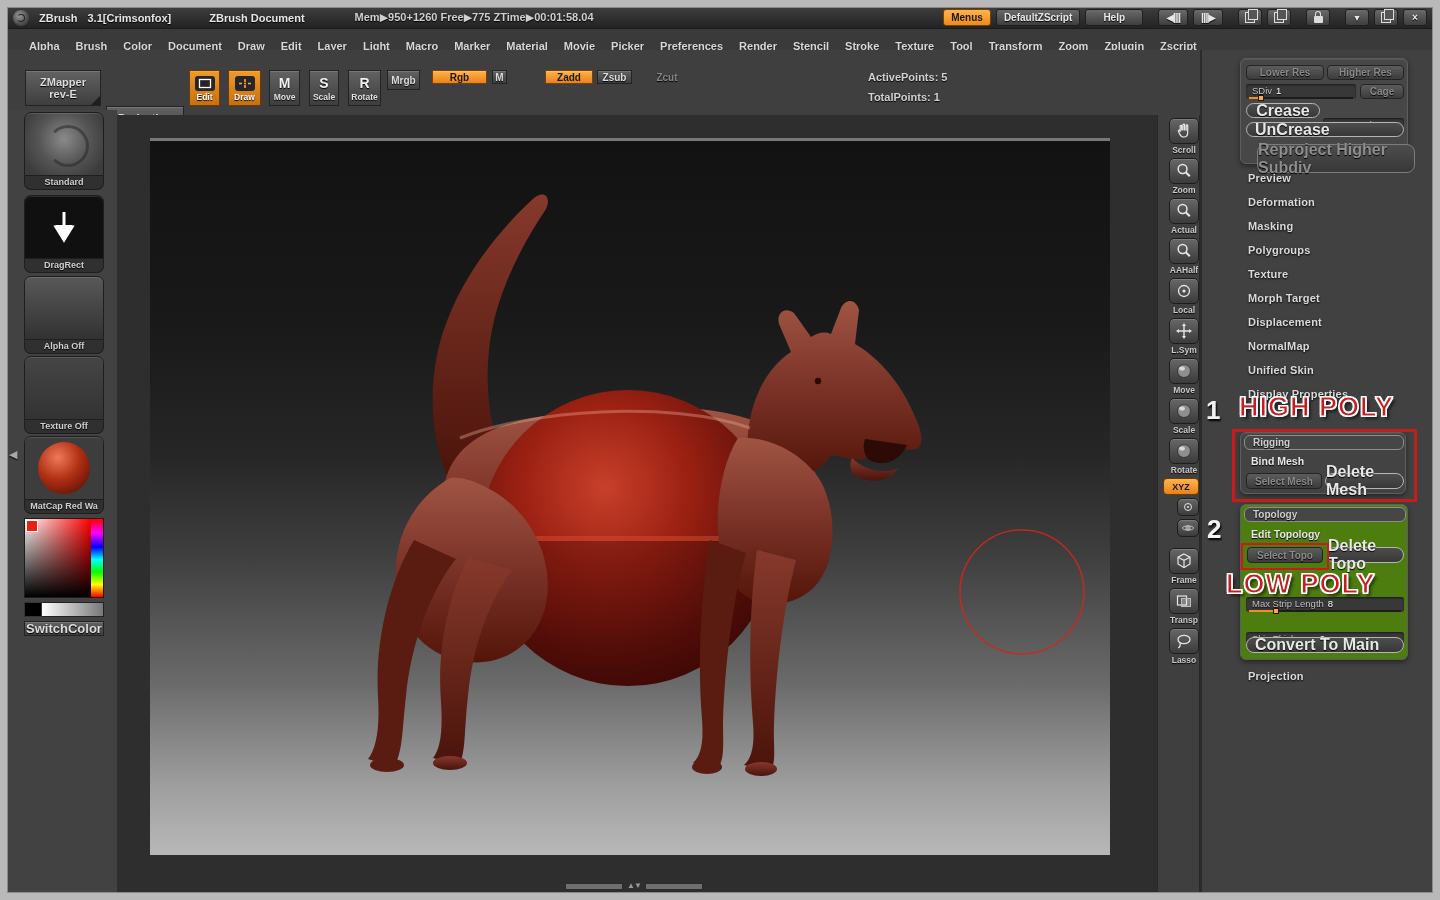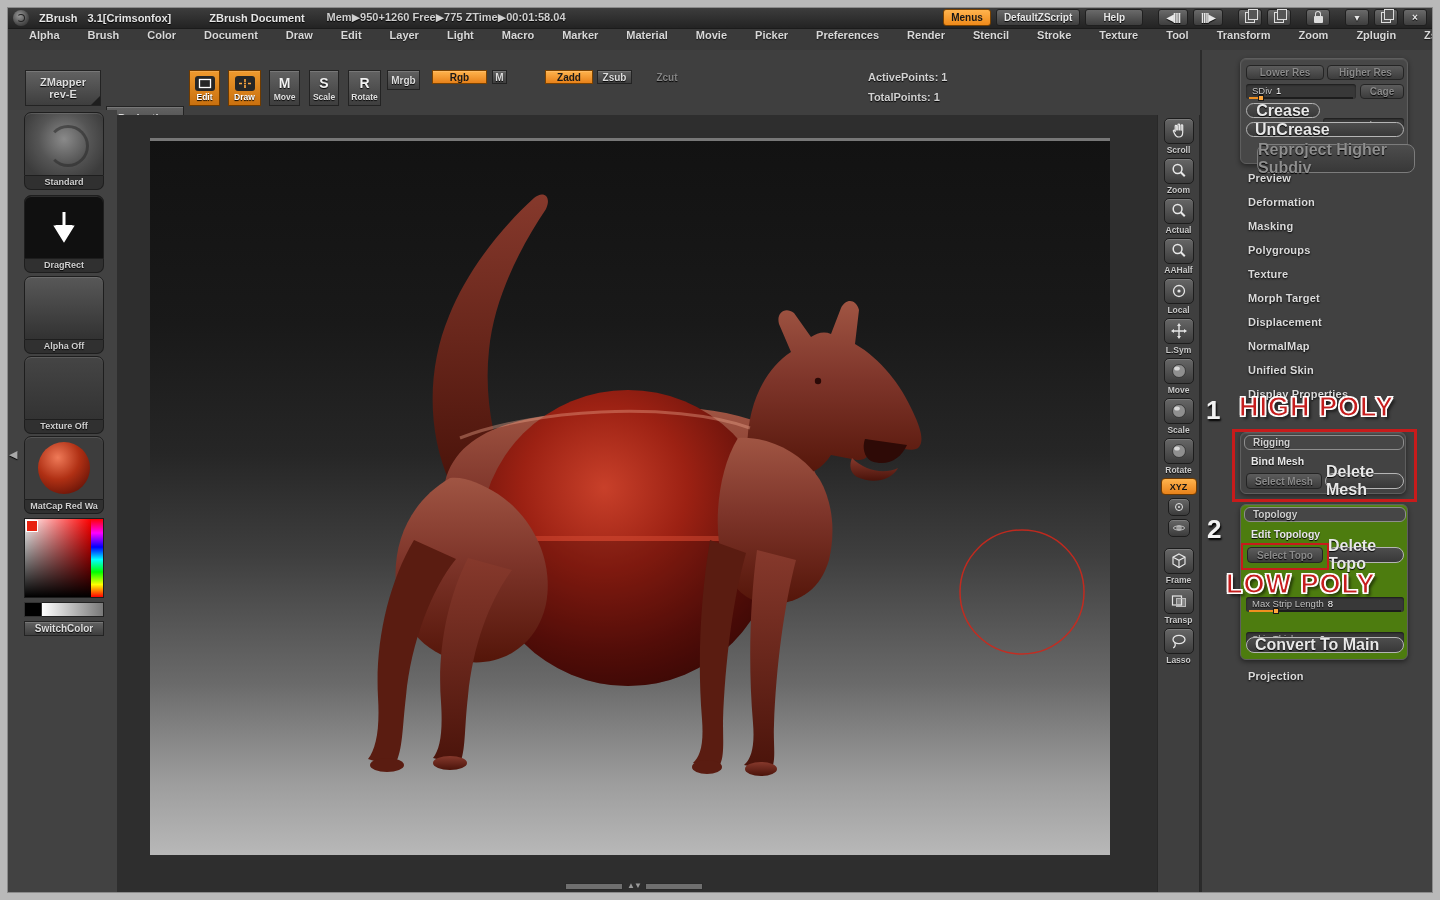--- a/index.html
+++ b/index.html
@@ -27,21 +27,21 @@
     color:#e8e8e8; font-size:10px; font-weight:bold; text-shadow:0 1px 1px #000; }
   .tb-btn.orange { background:linear-gradient(#ffb44e,#ef8a1a); color:#181818; text-shadow:none; border-color:#7a4200; }
   .tb-sq { width:18px; padding:0 2px; }
   .ico-copy { position:relative; width:8px; height:9px; border:1px solid #ddd; background:#555; }
   .ico-copy::after { content:''; position:absolute; left:2px; top:-4px; width:8px; height:9px; border:1px solid #ddd; background:#555; }
   .ico-lock { position:relative; width:9px; height:7px; background:#ddd; border-radius:1px; margin-top:4px; }
   .ico-lock::before { content:''; position:absolute; left:1.5px; top:-5px; width:6px; height:6px; border:1.5px solid #ddd; border-bottom:none; border-radius:4px 4px 0 0; box-sizing:border-box; }
 
   
   .menubar { left:7px; top:29px; width:1426px; height:35px; background:#3a3a3a;
-    display:flex; gap:28px; padding-left:22px; box-sizing:border-box;
+    display:flex; align-items:center; gap:16px; padding-left:22px; box-sizing:border-box;
     border-bottom:1px solid #2c2c2c; }
   .menu-item { color:#d8d8d8; font-size:11px; font-weight:bold; text-shadow:0 1px 1px rgba(0,0,0,.65); white-space:nowrap; }
 
   
   .toolbar { left:7px; top:50px; width:1193px; height:65px; background:#3f3f3f; border-bottom:1px solid #2a2a2a; }
   .btn { background:linear-gradient(#626262,#3e3e3e); border:1px solid #232323; border-radius:0;
     color:#ddd; font-size:10px; font-weight:bold; display:flex; align-items:center; justify-content:center;
     text-shadow:0 1px 1px #000; box-shadow:inset 0 1px 0 rgba(255,255,255,.14); box-sizing:border-box; }
   .btn.orange { background:linear-gradient(#ffb44e,#e8821a); color:#191919; text-shadow:none; border-color:#7a4200; }
   .btn.ghost { background:none; border:none; box-shadow:none; color:#848484; }
@@ -81,37 +81,37 @@
     background:radial-gradient(circle at 38% 30%, #ef7a58, #b03014 45%, #5e1006 88%); }
   .colorpicker { position:absolute; left:17px; top:408px; width:80px; height:80px; border:1px solid #1c1c1c; box-sizing:border-box; }
   .cp-main { position:absolute; left:0; top:0; right:12px; bottom:0;
     background:linear-gradient(to bottom, rgba(0,0,0,0), #000), linear-gradient(to right, #fff, #f00); }
   .cp-hue { position:absolute; right:0; top:0; width:12px; bottom:0;
     background:linear-gradient(#f00,#f0f 18%,#00f 36%,#0ff 52%,#0f0 68%,#ff0 84%,#f00); }
   .cp-swatch { position:absolute; left:1px; top:1px; width:12px; height:12px; background:#e82210; border:1px solid #fff; box-sizing:border-box; }
   .grayrow { position:absolute; left:17px; top:492px; width:80px; height:15px; display:flex; }
   .grayrow .blacksq { width:18px; height:15px; background:#000; border:1px solid #333; box-sizing:border-box; }
   .grayrow .grad { flex:1; background:linear-gradient(to right,#fff,#787878); border:1px solid #222; border-left:none; box-sizing:border-box; }
-  .switchcolor { position:absolute; left:17px; top:511px; width:80px; height:15px; font-size:10px; }
+  .switchcolor { position:absolute; left:17px; top:511px; width:80px; height:15px; font-size:13px; }
 
   
   .canvas-surround { left:117px; top:115px; width:1040px; height:778px; background:#2e2e2e; }
   .canvas { position:absolute; left:33px; top:23px; width:960px; height:717px;
     background:linear-gradient(180deg,#121212 0%,#191919 26%,#262626 44%,#3e3e3e 58%,#6a6a6a 76%,#9d9d9d 90%,#b8b8b8 100%); }
   .canvas::before { content:''; position:absolute; top:0; left:0; right:0; height:3px; background:#777; }
   .canvas svg { position:absolute; inset:0; width:100%; height:100%; }
   .hscroll { position:absolute; left:448px; top:767px; display:flex; align-items:center; gap:4px; }
   .hs-bar { width:56px; height:5px; background:#6f6f6f; border:1px solid #2a2a2a; }
   .hs-arrows { color:#999; font-size:8px; line-height:8px; letter-spacing:-1px; }
   .edge-arrow { left:9px; top:448px; color:#a8a8a8; font-size:11px; text-shadow:0 1px 1px #000; }
 
   
   .strip { left:1157px; top:115px; width:43px; height:778px; background:#3f3f3f;
     border-left:1px solid #282828; border-right:1px solid #282828; box-sizing:border-box;
-    display:flex; flex-direction:column; align-items:center; padding-top:3px; }
+    display:flex; flex-direction:column; align-items:flex-end; padding-top:3px; }
   .strip-item { display:flex; flex-direction:column; align-items:center; margin-bottom:3px; }
   .strip-item:nth-child(13) { margin-top:8px; }
   .strip-icon { width:30px; height:26px; background:linear-gradient(#676767,#3b3b3b); border:1px solid #1d1d1d;
     border-radius:5px; display:flex; align-items:center; justify-content:center; box-sizing:border-box;
     box-shadow:inset 0 1px 0 rgba(255,255,255,.15); }
   .strip-icon svg { width:20px; height:20px; }
   .strip-icon.mini { width:22px; height:18px; }
   .strip-icon.mini svg { width:14px; height:14px; }
   .strip-xyz { width:34px; height:15px; background:linear-gradient(#ffb44e,#e8821a); border:1px solid #6e3a00;
     border-radius:4px; color:#151515; font-size:9px; font-weight:bold; display:flex; align-items:center; justify-content:center; }
@@ -149,21 +149,21 @@
   .redbox.thin { border-width:2px; }
 </style>
 </head>
 <body>
 
 <div class="abs titlebar">
   <span class="logo-swirl"></span>
   <span class="tb-text">ZBrush</span>
   <span class="tb-text">3.1[Crimsonfox]</span>
   <span class="tb-text" style="margin-left:28px">ZBrush Document</span>
-  <span class="tb-text tb-dim" style="margin-left:12px">Mem▶950+1260 Free▶775 ZTime▶00:01:58.04</span>
+  <span class="tb-text tb-dim" style="margin-left:40px">Mem▶950+1260 Free▶775 ZTime▶00:01:58.04</span>
   <div class="tb-right">
     <span class="tb-btn orange">Menus</span>
     <span class="tb-btn">DefaultZScript</span>
     <span class="tb-btn" style="width:42px">Help</span>
     <span class="tb-btn" style="margin-left:10px;letter-spacing:-1px">◀||||</span>
     <span class="tb-btn" style="letter-spacing:-1px">||||▶</span>
     <span class="tb-btn tb-sq" style="margin-left:10px">
         <span class="ico-copy"></span>
       </span>
     <span class="tb-btn tb-sq">
@@ -276,21 +276,21 @@
       </div>
   </div>
   <div class="abs slider" style="left:703px;top:38px;width:140px">
     <span class="s-label">Draw Size</span>
     <span class="s-val">64</span>
     <div class="track">
         <div class="fill" style="width: 25%;"></div>
       </div>
   </div>
 
-  <span class="abs stat-text" style="left:861px;top:21px">ActivePoints: 1</span>
+  <span class="abs stat-text" style="left:861px;top:21px">ActivePoints: 5</span>
   <span class="abs stat-text" style="left:861px;top:41px">TotalPoints: 1</span>
 </div>
 
 <div class="abs sidebar">
   <div class="thumb-block" style="top:2px">
     <div class="thumb t-brush"></div>
     <div class="thumb-label">Standard</div>
   </div>
   <div class="thumb-block" style="top:85px">
     <div class="thumb t-stroke">

